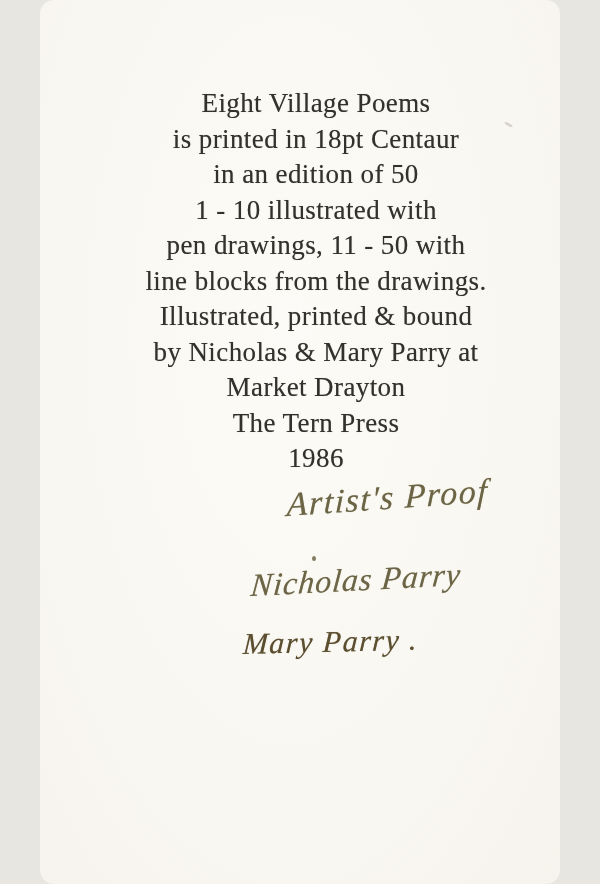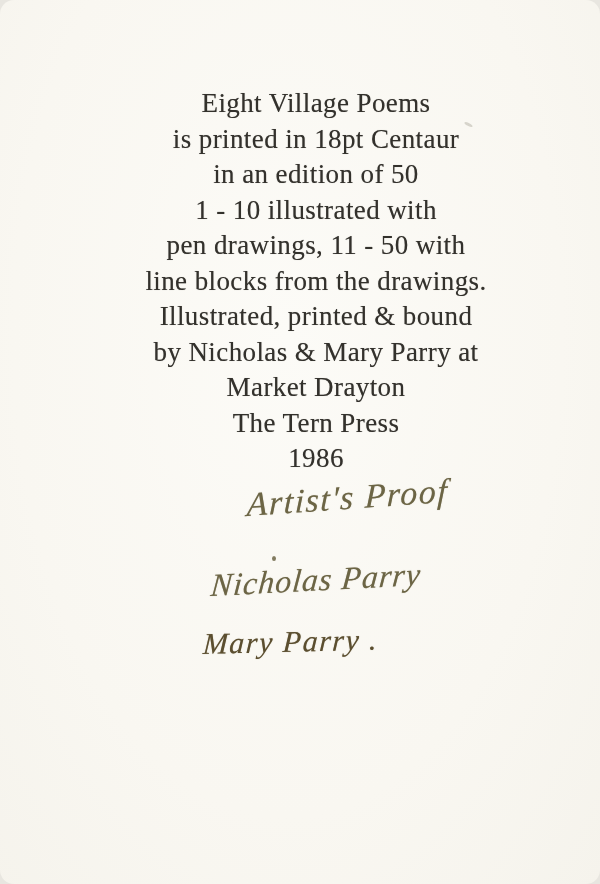--- a/index.html
+++ b/index.html
@@ -2,21 +2,21 @@
 <html><head>
 <meta charset="utf-8">
 <style>
   html, body {
     margin: 0;
     padding: 0;
     background: #e8e6e0;
   }
   .page {
     position: relative;
-    width: 600px;
+    width: 520px;
     height: 884px;
     margin: 0 auto;
     overflow: hidden;
     background-color: #f9f7f1;
     background-image: radial-gradient(ellipse at 48% 38%, #fcfbf7 0%, #f9f7f1 62%, #f5f3ec 100%);
     font-family: "Liberation Serif", "DejaVu Serif", serif;
     border-radius: 14px;
   }
 
   

